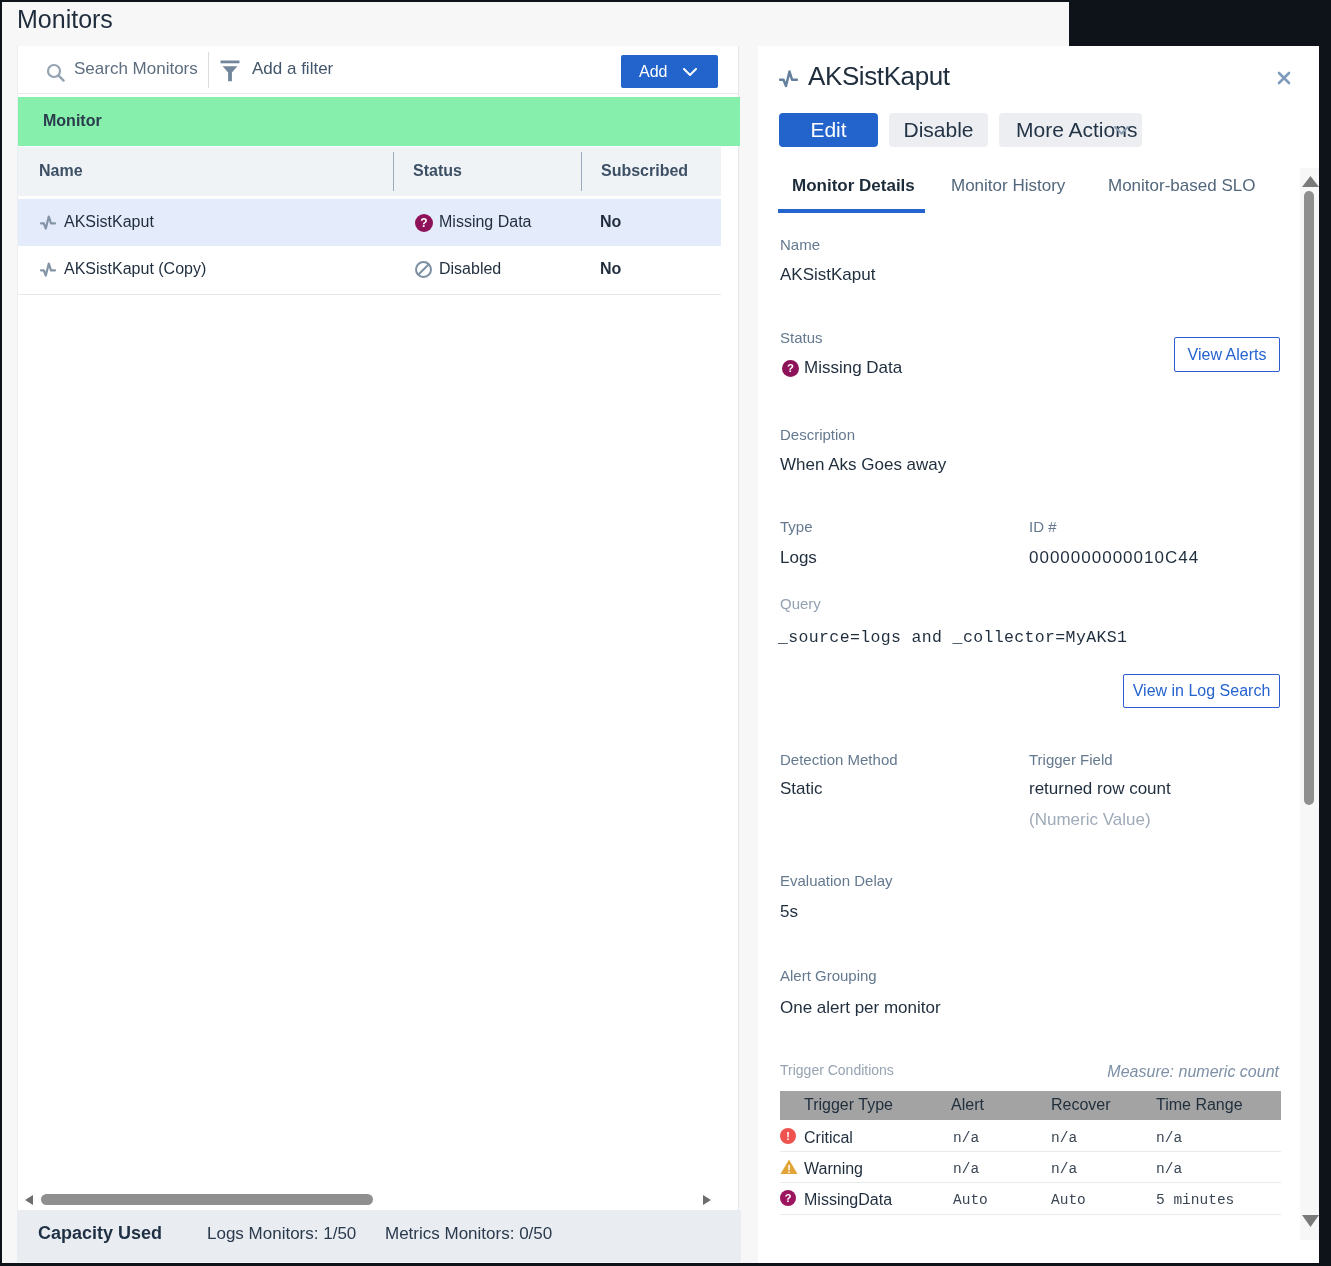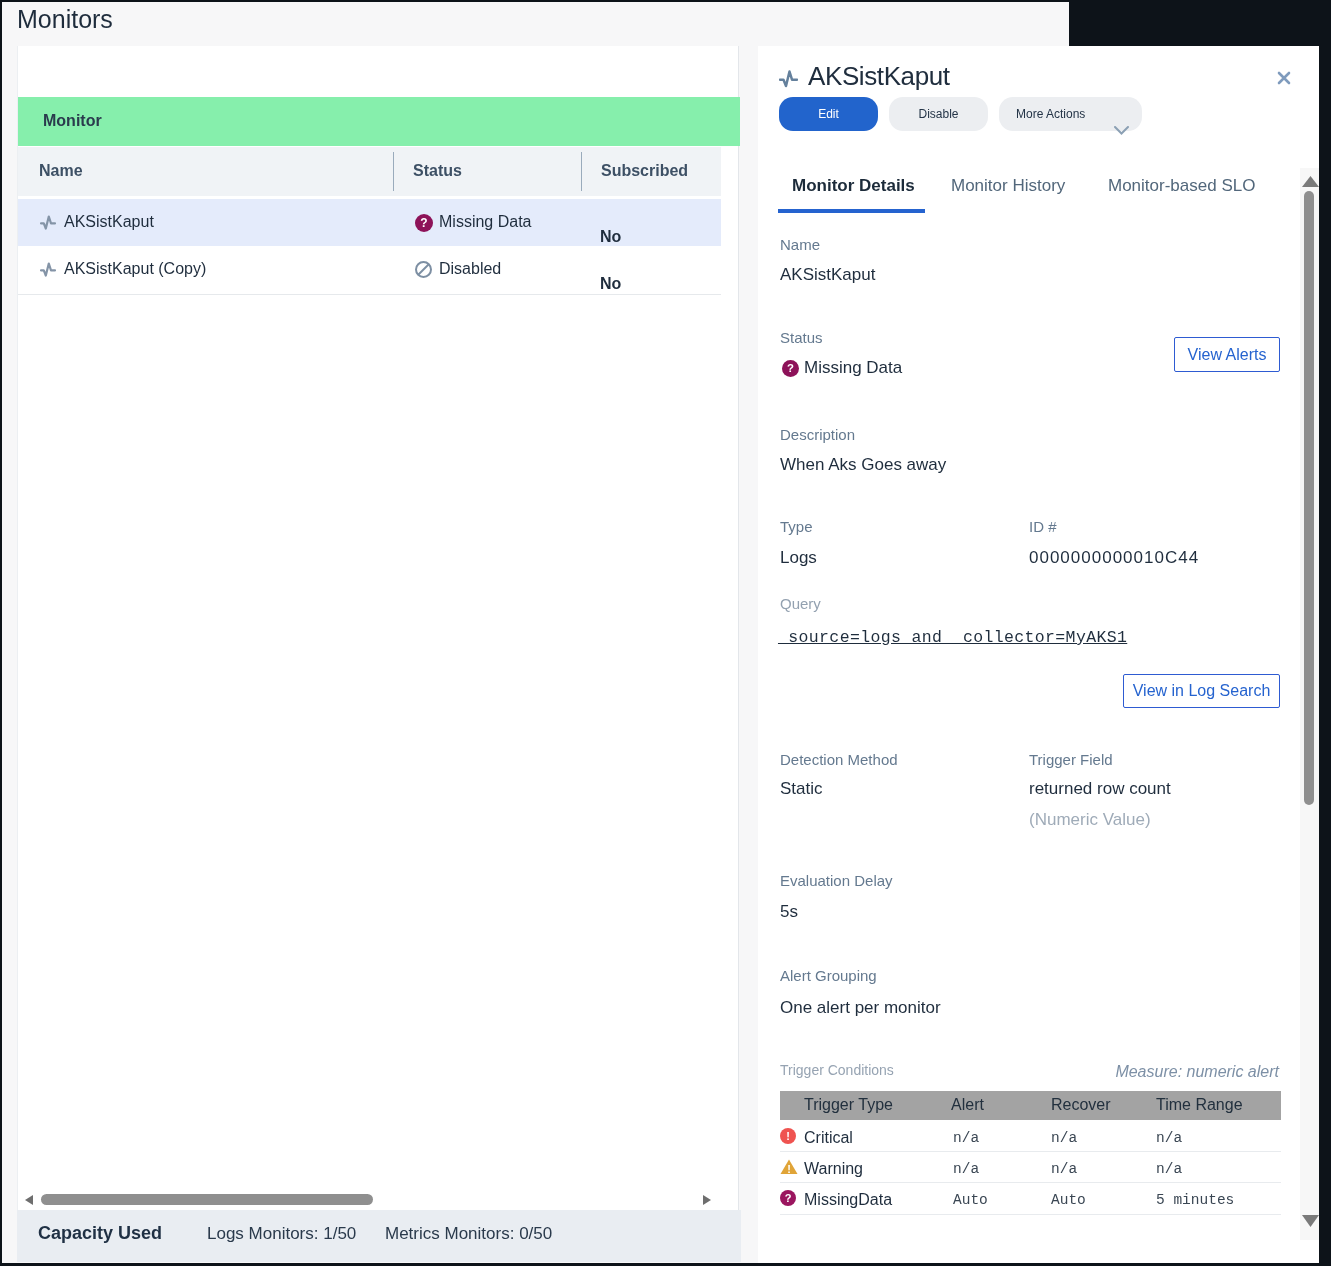--- a/index.html
+++ b/index.html
@@ -18,64 +18,83 @@
   .addbtn { position:absolute; left:603px; top:9px; width:97px; height:33px; background:#2264cc; border-radius:2px; color:#fff; font-size:16px; line-height:33px; }
   .monband { position:absolute; left:0; top:51px; width:722px; height:49px; background:#86efac; }
   .monband span { position:absolute; left:25px; top:15px; font-size:16px; font-weight:bold; color:#2a3b4d; }
   .thead { position:absolute; left:0; top:101px; width:703px; height:49px; background:#f0f3f6; }
   .thead .h { position:absolute; top:15px; font-size:16px; font-weight:bold; color:#3d5065; }
   .colsep { position:absolute; top:5px; height:39px; width:1px; background:#9aabbc; }
   .row1 { position:absolute; left:0; top:153px; width:703px; height:47px; background:#e4ebfb; }
   .row2 { position:absolute; left:0; top:200px; width:703px; height:49px; background:#fff; border-bottom:1px solid #e6e9ec; }
   .rowtxt { position:absolute; left:46px; top:14px; font-size:16px; color:#1f2d3d; }
   .sttxt  { position:absolute; left:421px; top:14px; font-size:16px; color:#1f2d3d; }
-  .notxt  { position:absolute; left:582px; top:14px; font-size:16px; font-weight:bold; color:#1f2d3d;margin-top:15px; }
+  .notxt  { position:absolute; left:582px; top:14px; font-size:16px; font-weight:bold; color:#1f2d3d; }
 
   .hscroll-thumb { position:absolute; left:23px; top:1148px; width:332px; height:11px; border-radius:5.5px; background:#8f8f8f; }
   .capbar { position:absolute; left:-1px; top:1164px; width:724px; height:52px; background:#e9edf2; }
   .capbar .c1 { position:absolute; left:21px; top:13px; font-size:18px; font-weight:bold; color:#1f3044;text-align:center; }
   .capbar .c2 { position:absolute; left:190px; top:14px; font-size:17px; color:#2a3a4c; }
   .capbar .c3 { position:absolute; left:368px; top:14px; font-size:17px; color:#2a3a4c; }
 
   
   .rpanel { left:756px; top:44px; width:561px; height:1217px; background:#fff; }
   .rtitle { position:absolute; left:50px; top:15px; font-size:26px; letter-spacing:-0.4px; color:#202e3e; }
-  .btn { position:absolute; top:51px; height:34px; font-size:12px; text-align:center; line-height:34px; border-radius:14px; }
+  .btn { position:absolute; top:67px; height:34px; font-size:21px; text-align:center; line-height:34px; border-radius:4px; }
   .edit { left:21px; width:99px; background:#2264cc; color:#fff; }
   .disable { left:131px; width:99px; background:#eceef1; color:#243447; }
   .moreact { left:241px; width:143px; background:#eceef1; color:#243447; text-align:left; }
   .tab { position:absolute; top:130px; font-size:17px; }
   .tab1 { left:34px; font-weight:bold; color:#1c2b3a; }
   .tab2 { left:193px; color:#52677b; }
   .tab3 { left:350px; color:#52677b; }
   .tabline { position:absolute; left:20px; top:163px; width:147px; height:4px; background:#2563cf; }
 
   .lbl { position:absolute; font-size:15px; color:#64798f; }
   .val { position:absolute; font-size:17px; color:#1f2d3d; }
-  .mono { font-family:"Liberation Mono", monospace;text-decoration:underline; }
+  .mono { font-family:"Liberation Mono", monospace; }
   .obtn { position:absolute; border:1px solid #2e5bd2; border-radius:2px; background:#fff; color:#2563cf; font-size:16px; text-align:center; }
 
   
   .ttbl-head { position:absolute; left:22px; top:1045px; width:501px; height:29px; background:#a3a3a3; }
   .tth { position:absolute; top:5px; font-size:16px; color:#22303e; }
   .trow-sep { position:absolute; left:22px; width:501px; height:1px; background:#e8ebee; }
   .ticon { position:absolute; left:22px; }
   .ttxt { position:absolute; left:46px; font-size:16px; color:#1f2d3d; }
   .tval { position:absolute; font-size:14.5px; color:#3a4653; font-family:"Liberation Mono", monospace; }
 
   
   .vtrack { position:absolute; left:542px; top:122px; width:19px; height:1072px; background:#f7f7f7; }
   .vthumb { position:absolute; left:546px; top:145px; width:10px; height:614px; border-radius:5px; background:#8f8f8f; }
 </style>
 </head>
 <body>
 <div class="page">
   <div class="abs title">Monitors</div>
 
   <div class="abs lpanel">
+    <div class="toolbar">
+      <svg style="position:absolute;left:28px;top:17px" width="20" height="20" viewBox="0 0 20 20">
+          <circle cx="8" cy="8" r="6" fill="none" stroke="#94a3b2" stroke-width="2.2"></circle>
+          <line x1="12.6" y1="12.6" x2="17.6" y2="17.6" stroke="#94a3b2" stroke-width="2.4" stroke-linecap="round"></line>
+        </svg>
+      <div class="searchtxt">Search Monitors</div>
+      <div class="tdivider"></div>
+      <svg style="position:absolute;left:202px;top:14px" width="20" height="22" viewBox="0 0 20 22">
+          <rect x="0.5" y="0.5" width="19" height="2.8" fill="#71859b"></rect>
+          <path d="M2.6 6.2 h14.8 l-5.5 6.4 v8.6 h-3.8 v-8.6 Z" fill="#71859b"></path>
+        </svg>
+      <div class="addfilter">Add a filter</div>
+      <div class="addbtn">
+          <span style="position:absolute;left:18px;top:0">Add</span>
+          <svg style="position:absolute;left:62px;top:13px" width="14" height="8" viewBox="0 0 14 8">
+            <polyline points="1,1 7,7 13,1" fill="none" stroke="#fff" stroke-width="2" stroke-linecap="round"></polyline>
+          </svg>
+        </div>
+    </div>
     <div class="monband">
         <span>Monitor</span>
       </div>
     <div class="thead">
       <div class="h" style="left:21px">Name</div>
       <div class="h" style="left:395px">Status</div>
       <div class="h" style="left:583px">Subscribed</div>
       <div class="colsep" style="left:375px"></div>
       <div class="colsep" style="left:563px"></div>
     </div>
@@ -167,21 +186,21 @@
     <div class="val" style="left:271px;top:733px">returned row count</div>
     <div class="val" style="left:271px;top:764px;color:#9fabb8">(Numeric Value)</div>
 
     <div class="lbl" style="left:22px;top:826px">Evaluation Delay</div>
     <div class="val" style="left:22px;top:856px">5s</div>
 
     <div class="lbl" style="left:22px;top:921px">Alert Grouping</div>
     <div class="val" style="left:22px;top:952px">One alert per monitor</div>
 
     <div class="lbl" style="left:22px;top:1016px;font-size:14px;color:#96a3b2">Trigger Conditions</div>
-    <div class="lbl" style="right:40px;top:1017px;font-size:16px;font-style:italic;color:#7d90a6">Measure: numeric alert</div>
+    <div class="lbl" style="right:40px;top:1017px;font-size:16px;font-style:italic;color:#7d90a6">Measure: numeric count</div>
 
     <div class="ttbl-head">
       <div class="tth" style="left:24px">Trigger Type</div>
       <div class="tth" style="left:171px">Alert</div>
       <div class="tth" style="left:271px">Recover</div>
       <div class="tth" style="left:376px">Time Range</div>
     </div>
 
     <svg class="ticon" style="top:1082px" width="16" height="16" viewBox="0 0 16 16">
         <circle cx="8" cy="8" r="8" fill="#ef5350"></circle>

